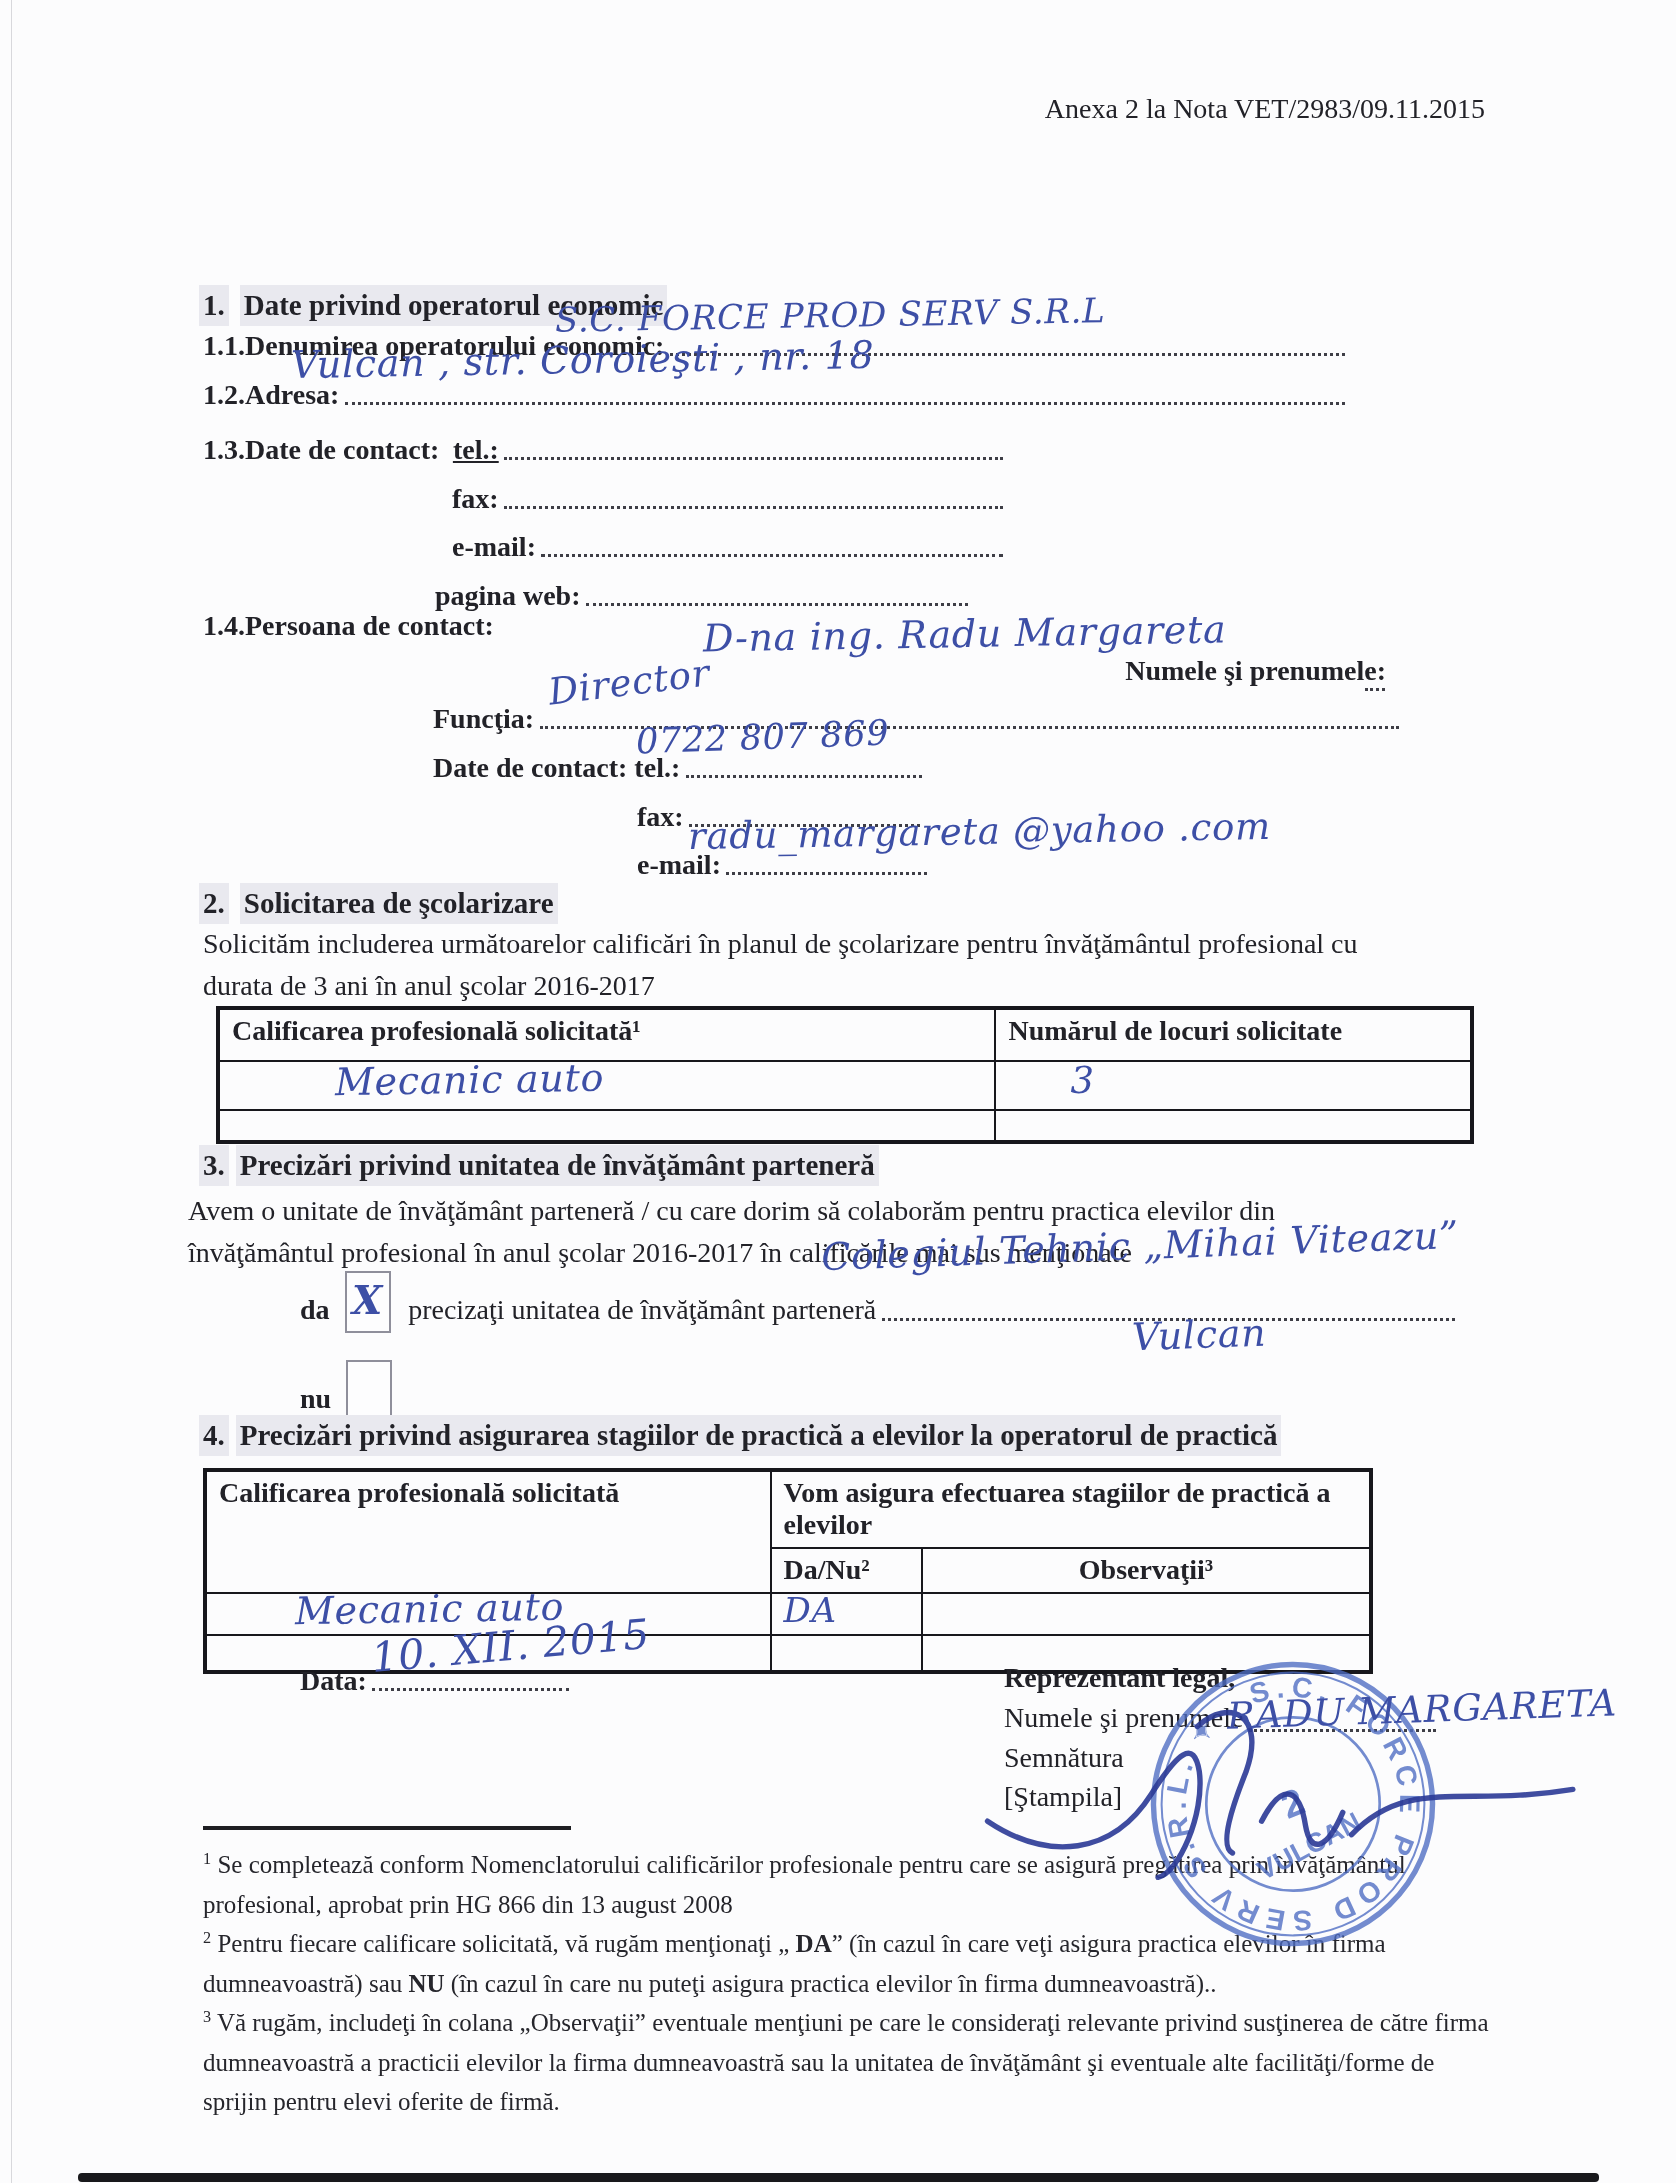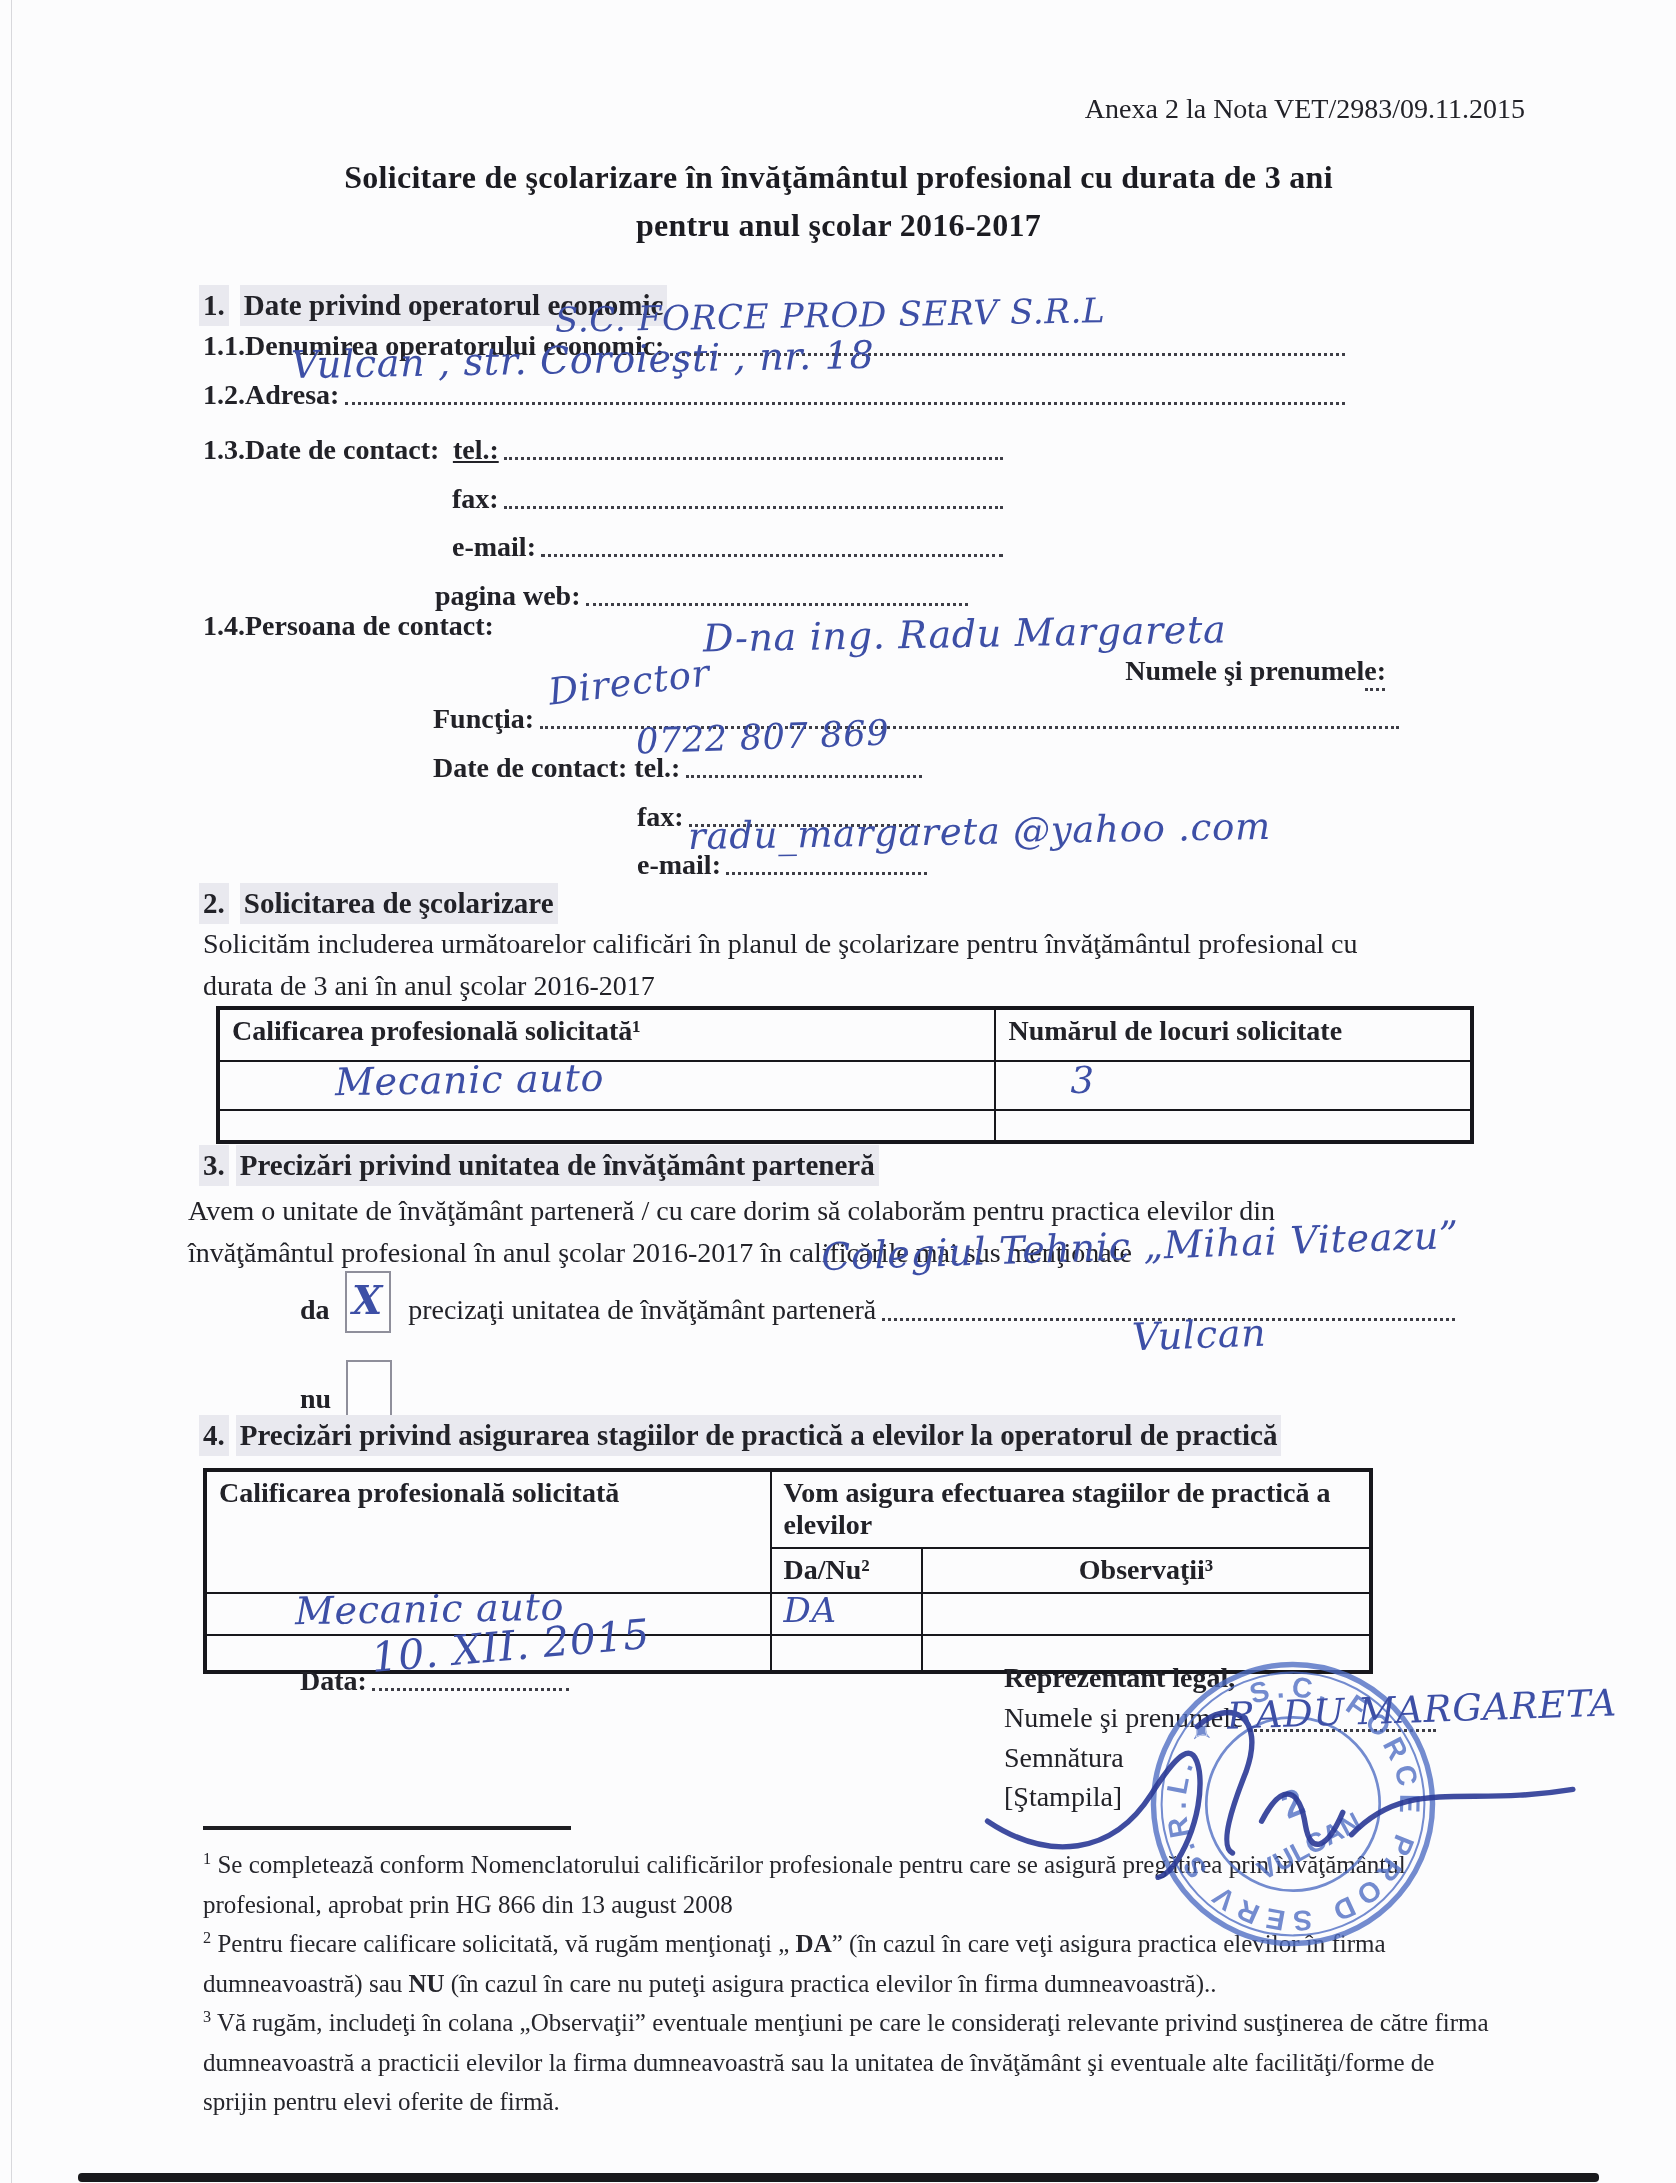--- a/index.html
+++ b/index.html
@@ -38,26 +38,22 @@
   .scanline{background:#d8d8dc;}
 </style>
 </head>
 <body>
 
 <div class="page">
 
   <div class="abs scanline" style="left:10.8px;top:0;width:1.4px;height:2183px;"></div>
   <div class="abs" style="left:78px;top:2173px;width:1521px;height:8.8px;background:#19191c;border-radius:4px;"></div>
 
-  <div class="abs base" style="left:0;top:93px;width:1485px;text-align:right;padding-left:40px;">Anexa 2 la Nota VET/2983/09.11.2015</div>
-
-  <div class="abs title" style="left:0;top:153px;width:1677px;">
-    <div>Solicitare de şcolarizare în învăţământul profesional cu durata de 3 ani</div>
-    <div>pentru anul şcolar 2016-2017</div>
-  </div>
+  <div class="abs base" style="left:0;top:93px;width:1485px;text-align:right;">Anexa 2 la Nota VET/2983/09.11.2015</div>
+
 
   <div class="abs sechead" style="left:203px;top:289px;">
     <span class="num hl">1.</span>
     <span class="hl">Date privind operatorul economic</span>
   </div>
 
   <div class="row base" style="left:203px;top:330px;width:1143px;">
     <span class="b">1.1.Denumirea operatorului economic:</span>
     <span class="dots"></span>
     <span class="hw" style="left:352px;top:-35px;font-size:34px;transform:rotate(-1deg);">S.C. FORCE PROD SERV S.R.L</span>

